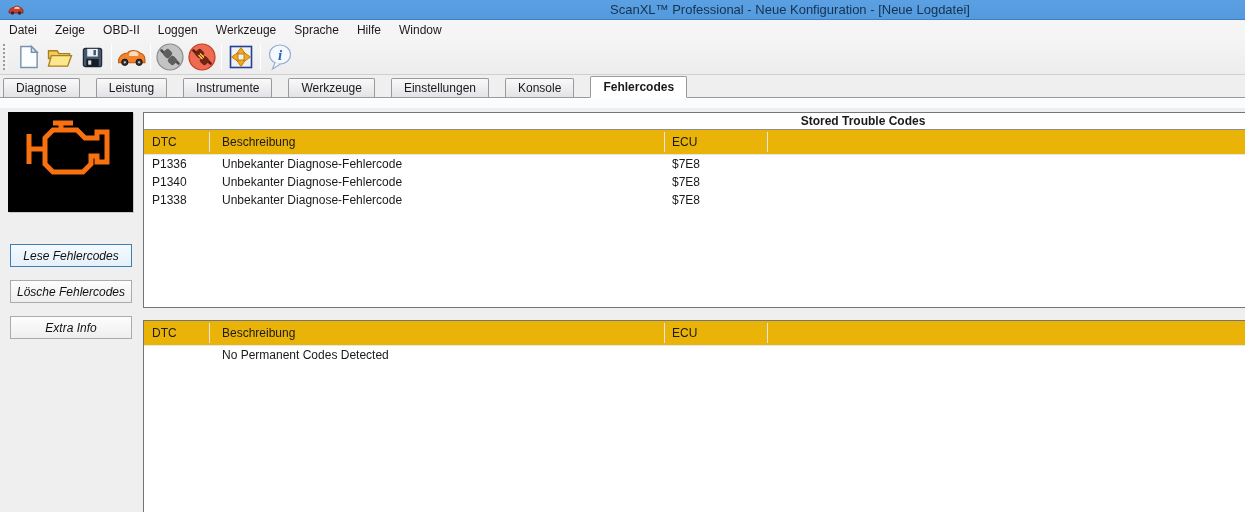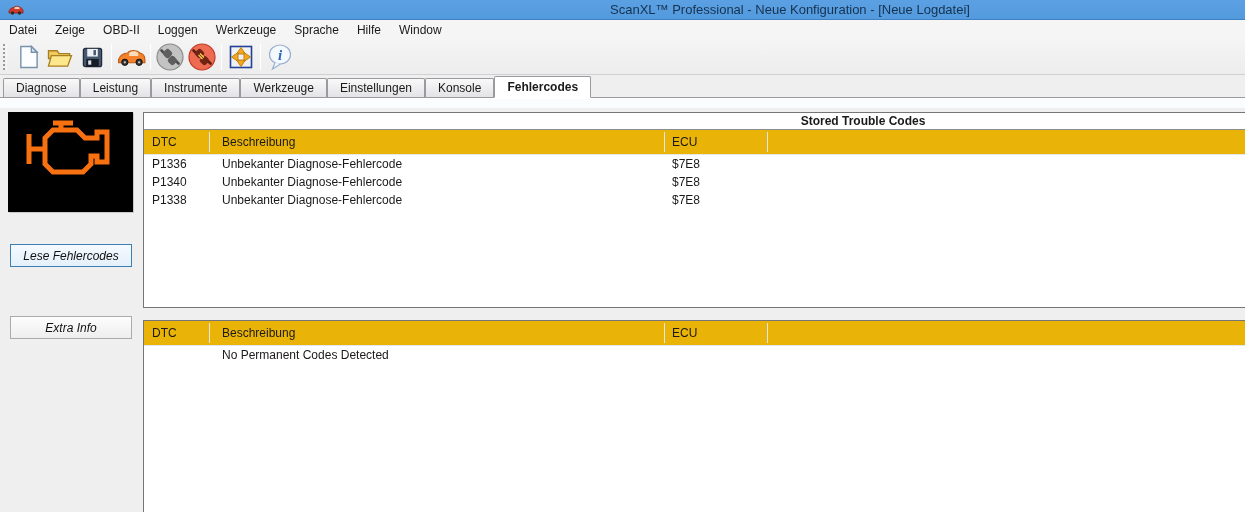--- a/index.html
+++ b/index.html
@@ -24,21 +24,21 @@
     background:linear-gradient(#f4f4f4,#ededed); border-bottom:1px solid #cfd0d2;
     display:flex; align-items:center; }
   .grip { width:4px; height:26px; margin:0 5px 0 3px;
     border-left:2px dotted #9b9b9b; border-right:1px dotted #ffffff; }
   .tool-btn { width:32px; height:30px; display:flex; align-items:center; justify-content:center; }
   .tool-sep { width:1px; height:26px; background:#c6c6c6; border-right:1px solid #ffffff; margin:0 3px; }
 
   
   .tabstrip { position:absolute; top:75px; left:0; right:0; height:23px; background:#efefef;
     display:flex; align-items:flex-end; padding-left:3px; border-bottom:1px solid #9a9a9e; }
-  .tab { height:19px; line-height:18px; padding:0 12px; margin-right:0;
+  .tab { height:19px; line-height:18px; padding:0 12px; margin-right:16px;
     background:linear-gradient(#f9f9f9,#e3e3e7); border:1px solid #9a9a9e; border-bottom:none;
     border-radius:2px 2px 0 0; white-space:nowrap; position:relative; z-index:1;text-align:right; }
   .tab.active { height:22px; line-height:21px; background:#ffffff; font-weight:bold;
     z-index:3; margin-bottom:-1px; border-bottom:1px solid #ffffff; }
   .substrip { position:absolute; top:98px; left:0; right:0; height:10px;
     background:#fbfcfd; border-top:1px solid #ffffff; }
 
   
   .content { position:absolute; top:108px; left:0; right:0; bottom:0; background:#efefef; }
 
@@ -201,20 +201,21 @@
       <div class="check-box">
         <svg width="112" height="62" viewBox="0 0 112 62">
           <g fill="none" stroke="#f87110" stroke-width="5" stroke-linejoin="miter">
             <path d="M30 22 L38 14 L62 14 L70 22 L82 22 L82 16 L92 16 L92 46 L82 46 L82 40 L76 40 L76 48 L68 56 L38 56 L30 48 L30 38 Z"></path>
             <path d="M46 14 V7 M38 7 H58"></path>
             <path d="M14 18 V48 M14 33 H30"></path>
           </g>
         </svg>
       </div>
       <button class="side-btn focused" style="top:136px;">Lese Fehlercodes</button>
+      <button class="side-btn" style="top:172px;">Lösche Fehlercodes</button>
       <button class="side-btn" style="top:208px;">Extra Info</button>
     </div>
 
     <div class="panel panel-stored">
       <div class="panel-title">
         <span>Stored Trouble Codes</span>
       </div>
       <div class="thead">
         <span class="cell c-dtc">DTC</span>
         <span class="cell c-desc">Beschreibung</span>

